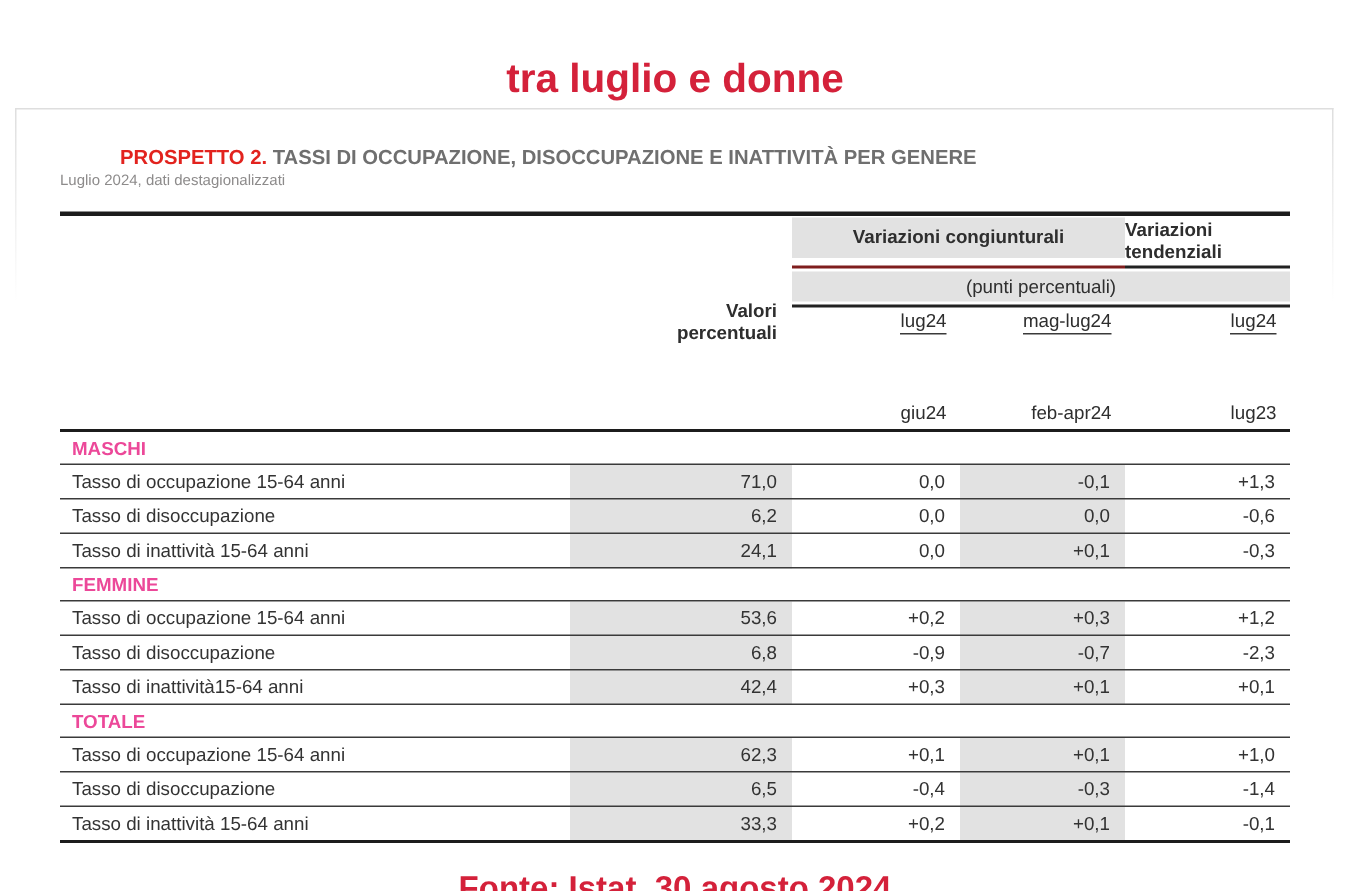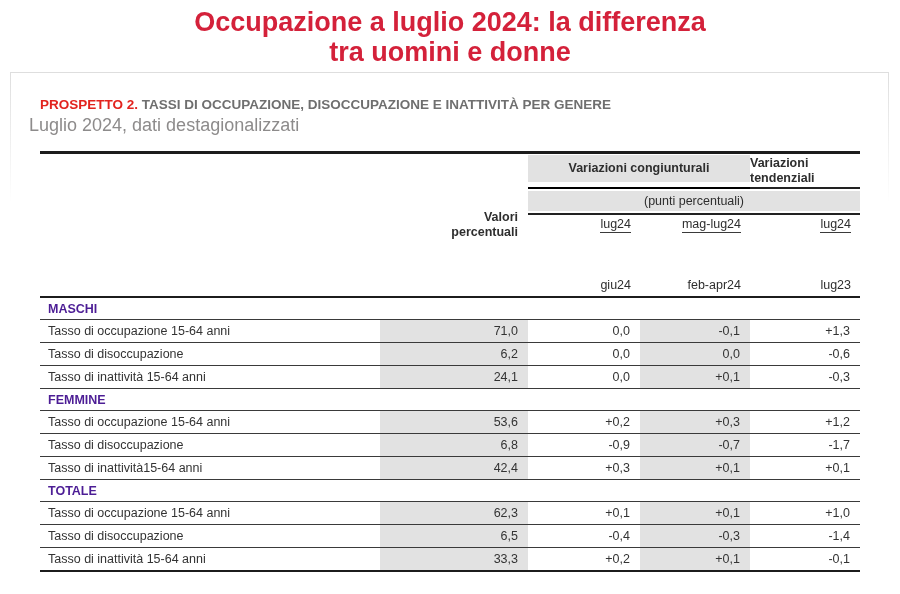--- a/index.html
+++ b/index.html
@@ -22,63 +22,63 @@
     color:var(--accent-red);font-weight:bold;font-size:27px;line-height:30px;
   }
   .panel-top-line{position:absolute;left:10px;right:11px;top:72px;height:1px;background:#dedede;}
   .panel-edge{position:absolute;top:72px;width:1px;height:130px;
     background:linear-gradient(#dedede,rgba(222,222,222,0));}
   .panel-edge.left{left:10px;}
   .panel-edge.right{left:888px;}
   .prospetto-heading{
     margin:30px 0 0 40px;font-size:13.5px;font-weight:bold;color:#6f6f6f;letter-spacing:0;
   }
-  .prospetto-heading .red{color:var(--prospetto-red);}
-  .prospetto-subtitle{margin:3px 0 0 29px;font-size:18px;color:#8d8b8b;}
+  .prospetto-heading .red{color:var(--prospetto-red);margin-left:40px;}
+  .prospetto-subtitle{margin:3px 0 0 40px;font-size:10px;color:#8d8b8b;}
 
   table.prospetto-table{
     border-collapse:collapse;table-layout:fixed;width:820px;
     margin:15px 0 0 40px;border-top:3px solid var(--line-dark);
     font-size:12.5px;color:#333;
   }
   .prospetto-table th{padding:0;font-weight:bold;vertical-align:top;color:#2e2e2e;}
   th.valori{
     text-align:right;vertical-align:middle;padding-right:10px;
     border-bottom:2.5px solid var(--line-dark);font-size:12.5px;line-height:15px;
   }
-  th.cong{border-bottom:2px solid #000000;}
+  th.cong{border-bottom:2px solid #7f1d1d;}
   th.cong .band{background:var(--band-gray);height:27px;line-height:27px;margin:1px 0 5px 0;text-align:center;}
   th.tend{border-bottom:2px solid #222;text-align:left;font-size:12.5px;line-height:15px;padding-top:2px;}
   th.punti{border-bottom:2px solid #222;font-weight:normal;}
   th.punti .band2{background:var(--band-gray);margin:2px 0;height:20px;line-height:20px;text-align:center;}
   tr.subrow th{font-weight:normal;text-align:right;border-bottom:2.5px solid var(--line-dark);padding:3px 9px 4px 0;}
   tr.subrow .sub-top{line-height:13px;margin-bottom:4px;}
   tr.subrow .sub-bot{line-height:13px;margin-top:48px;}
   .u{border-bottom:1px solid #3a3a3a;padding-bottom:1px;}
 
   tbody tr.section td{
     font-weight:bold;text-align:left;padding:4px 0 3px 8px;
-    border-bottom:1.5px solid var(--line-row);color:#4c1d95;
+    border-bottom:1.5px solid var(--line-row);color:#ec4899;
   }
   tbody tr.data td{border-bottom:1.5px solid var(--line-row);padding:4px 0;}
   tbody tr.data:last-child td{border-bottom:2.5px solid var(--line-dark);}
   td.lbl{text-align:left;padding-left:8px !important;}
   td.val{text-align:right;padding-right:10px !important;}
   td.gray{background:var(--cell-gray);}
 
   .fonte{
     margin-top:17px;text-align:center;color:var(--accent-red);
     font-weight:bold;font-size:22px;
   }
 </style>
 </head>
 <body>
 
-<h1 class="main-title"><span>Occupazione a luglio 2024: la differenza</span><br>
-<span>tra uomini e donne</span></h1>
+<h1 class="main-title"><br>
+<span>tra luglio e donne</span></h1>
 
 <div class="panel-top-line"></div>
 <div class="panel-edge left"></div>
 <div class="panel-edge right"></div>
 
 <div class="prospetto-heading"><span class="red">PROSPETTO 2.</span><span> TASSI DI OCCUPAZIONE, DISOCCUPAZIONE E INATTIVITÀ PER GENERE</span></div>
 <div class="prospetto-subtitle">Luglio 2024, dati destagionalizzati</div>
 
 <table class="prospetto-table">
   <colgroup>
@@ -156,21 +156,21 @@
       <td class="val gray">53,6</td>
       <td class="val">+0,2</td>
       <td class="val gray">+0,3</td>
       <td class="val">+1,2</td>
     </tr>
     <tr class="data">
       <td class="lbl">Tasso di disoccupazione</td>
       <td class="val gray">6,8</td>
       <td class="val">-0,9</td>
       <td class="val gray">-0,7</td>
-      <td class="val">-1,7</td>
+      <td class="val">-2,3</td>
     </tr>
     <tr class="data">
       <td class="lbl">Tasso di inattività15-64 anni</td>
       <td class="val gray">42,4</td>
       <td class="val">+0,3</td>
       <td class="val gray">+0,1</td>
       <td class="val">+0,1</td>
     </tr>
 
     <tr class="section">

